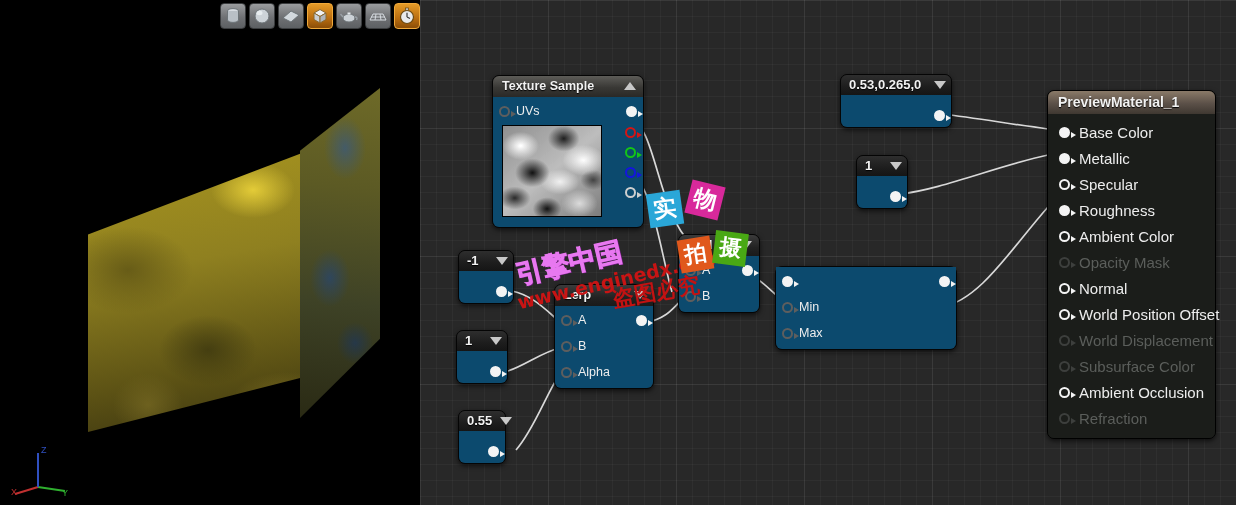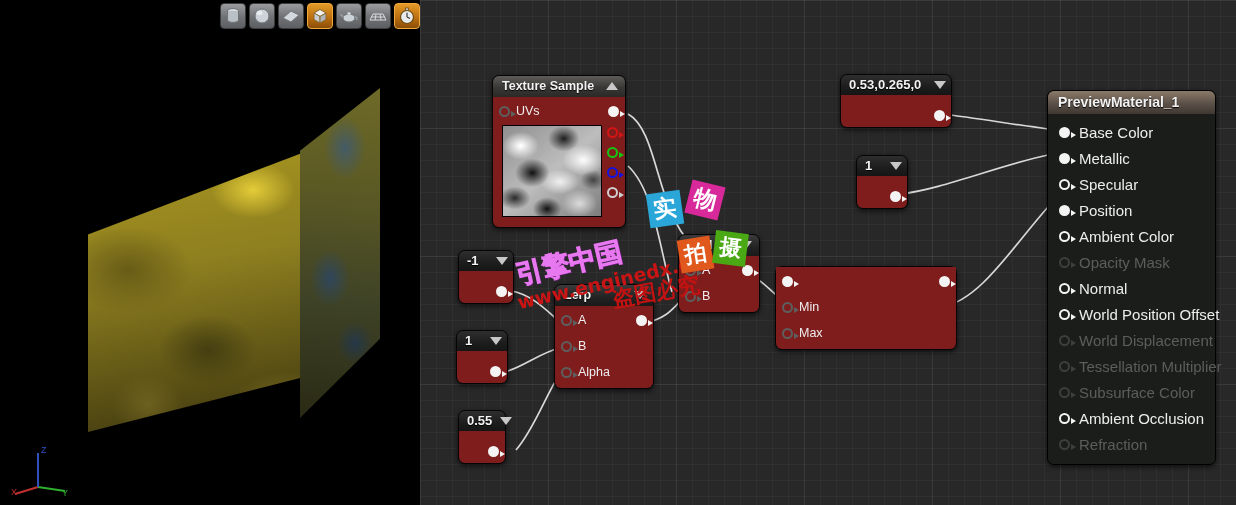--- a/index.html
+++ b/index.html
@@ -113,21 +113,21 @@
   }
   .node-title.value {
     background: linear-gradient(180deg, #2e2e2e 0%, #1d1d1d 60%, #151515 100%);
     justify-content: space-between;
     font-size: 13px;
     text-align: center;
   }
   .caret { width: 0; height: 0; border-left: 6px solid transparent; border-right: 6px solid transparent;
            border-top: 8px solid #c8c8c8; margin-left: 8px; flex: 0 0 auto; }
   .caret.up { border-top: none; border-bottom: 8px solid #c8c8c8; }
-  .node-body { padding: 4px 0 6px 0; background: #7f1d1d; border-radius: 0 0 6px 6px; position: relative; }
+  .node-body { padding: 4px 0 6px 0; background: #0c4a6e; border-radius: 0 0 6px 6px; position: relative; }
 
   .row { display: flex; align-items: center; height: 20px; padding: 0 6px; position: relative; }
   .row.out { justify-content: flex-end; }
   .row .lbl { font-size: 12.5px; color: #ededed; margin-left: 6px; white-space: nowrap; }
   .row .lbl.dim { color: #5b5e5b; }
 
   
   .pin { width: 11px; height: 11px; border-radius: 50%; position: relative; flex: 0 0 auto; }
   .pin::after {
     content:""; position:absolute; left: 10px; top: 3px;
@@ -139,21 +139,21 @@
   .pin.solid  { background: currentColor; border: 2.2px solid currentColor; }
   .pin.white { color: #f4f4f4; }
   .pin.grey  { color: #5e5e5e; }
   .pin.dimgrey { color: #3d3f3d; }
   .pin.red   { color: #d41515; }
   .pin.green { color: #14c614; }
   .pin.blue  { color: #1414e0; }
   .pin.alpha { color: #cfcfcf; }
 
   
-  #node-texsample { left: 72px; top: 75px; width: 134px; }
+  #node-texsample { left: 72px; top: 75px; width: 152px; }
   .tex-thumb {
     width: 100px; height: 92px; margin: 4px 0 4px 9px;
     border: 1px solid #000;
     background-color: #9a9a9a;
     background-image:
       radial-gradient(ellipse 26px 20px at 18% 22%, #f2f2f2 0%, rgba(255,255,255,0) 70%),
       radial-gradient(ellipse 22px 18px at 62% 14%, #2b2b2b 0%, rgba(0,0,0,0) 72%),
       radial-gradient(ellipse 30px 22px at 82% 38%, #ededed 0%, rgba(255,255,255,0) 70%),
       radial-gradient(ellipse 24px 20px at 30% 52%, #1f1f1f 0%, rgba(0,0,0,0) 72%),
       radial-gradient(ellipse 28px 18px at 58% 62%, #e2e2e2 0%, rgba(255,255,255,0) 70%),
@@ -466,45 +466,41 @@
         <div class="row">
           <span class="pin solid white"></span>
           <span class="lbl">Metallic</span>
         </div>
         <div class="row">
           <span class="pin hollow white"></span>
           <span class="lbl">Specular</span>
         </div>
         <div class="row">
           <span class="pin solid white"></span>
-          <span class="lbl">Position</span>
+          <span class="lbl">Roughness</span>
         </div>
         <div class="row">
           <span class="pin hollow white"></span>
           <span class="lbl">Ambient Color</span>
         </div>
         <div class="row">
           <span class="pin hollow dimgrey"></span>
           <span class="lbl dim">Opacity Mask</span>
         </div>
         <div class="row">
           <span class="pin hollow white"></span>
           <span class="lbl">Normal</span>
         </div>
         <div class="row">
           <span class="pin hollow white"></span>
           <span class="lbl">World Position Offset</span>
         </div>
         <div class="row">
           <span class="pin hollow dimgrey"></span>
           <span class="lbl dim">World Displacement</span>
-        </div>
-        <div class="row">
-          <span class="pin hollow dimgrey"></span>
-          <span class="lbl dim">Tessellation Multiplier</span>
         </div>
         <div class="row">
           <span class="pin hollow dimgrey"></span>
           <span class="lbl dim">Subsurface Color</span>
         </div>
         <div class="row">
           <span class="pin hollow white"></span>
           <span class="lbl">Ambient Occlusion</span>
         </div>
         <div class="row">

